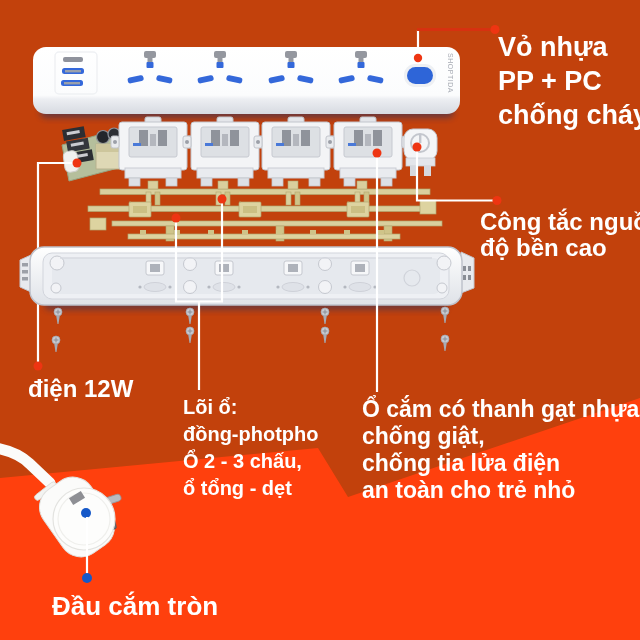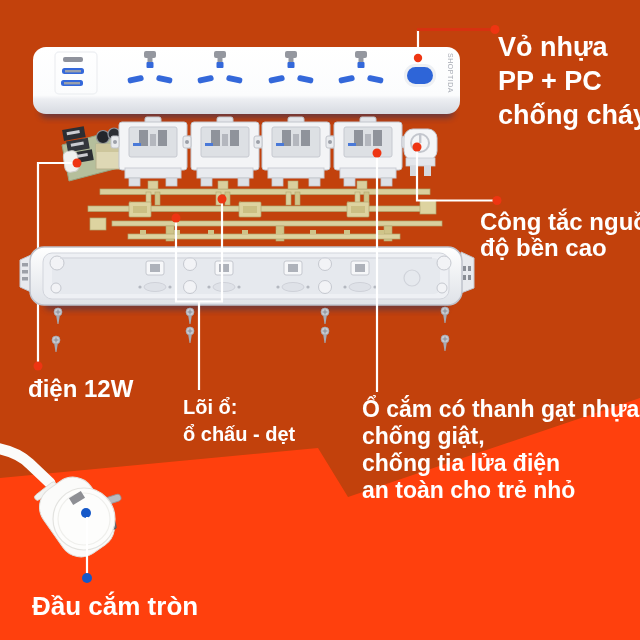--- a/index.html
+++ b/index.html
@@ -276,26 +276,28 @@
     <div>Công tắc nguồn</div>
     <div>độ bền cao</div>
   </div>
 
   <div class="lbl" style="left:28px;top:375px;font-size:24px;line-height:28px">
     <div>điện 12W</div>
   </div>
 
   <div class="lbl" style="left:183px;top:394px;font-size:20px;line-height:27px">
     <div>Lõi ổ:</div>
-    <div>ổ chấu - dẹt</div>
+    <div>đồng-photpho</div>
+    <div>Ổ 2 - 3 chấu,</div>
+    <div>ổ tổng - dẹt</div>
   </div>
 
   <div class="lbl" style="left:362px;top:396px;font-size:23px;line-height:27px">
     <div>Ổ cắm có thanh gạt nhựa:</div>
     <div>chống giật,</div>
     <div>chống tia lửa điện</div>
     <div>an toàn cho trẻ nhỏ</div>
   </div>
 
-  <div class="lbl" style="left:32px;top:591px;font-size:26px;line-height:30px">
+  <div class="lbl" style="left:52px;top:591px;font-size:26px;line-height:30px">
     <div>Đầu cắm tròn</div>
   </div>
 </div>
 
 </body></html>

